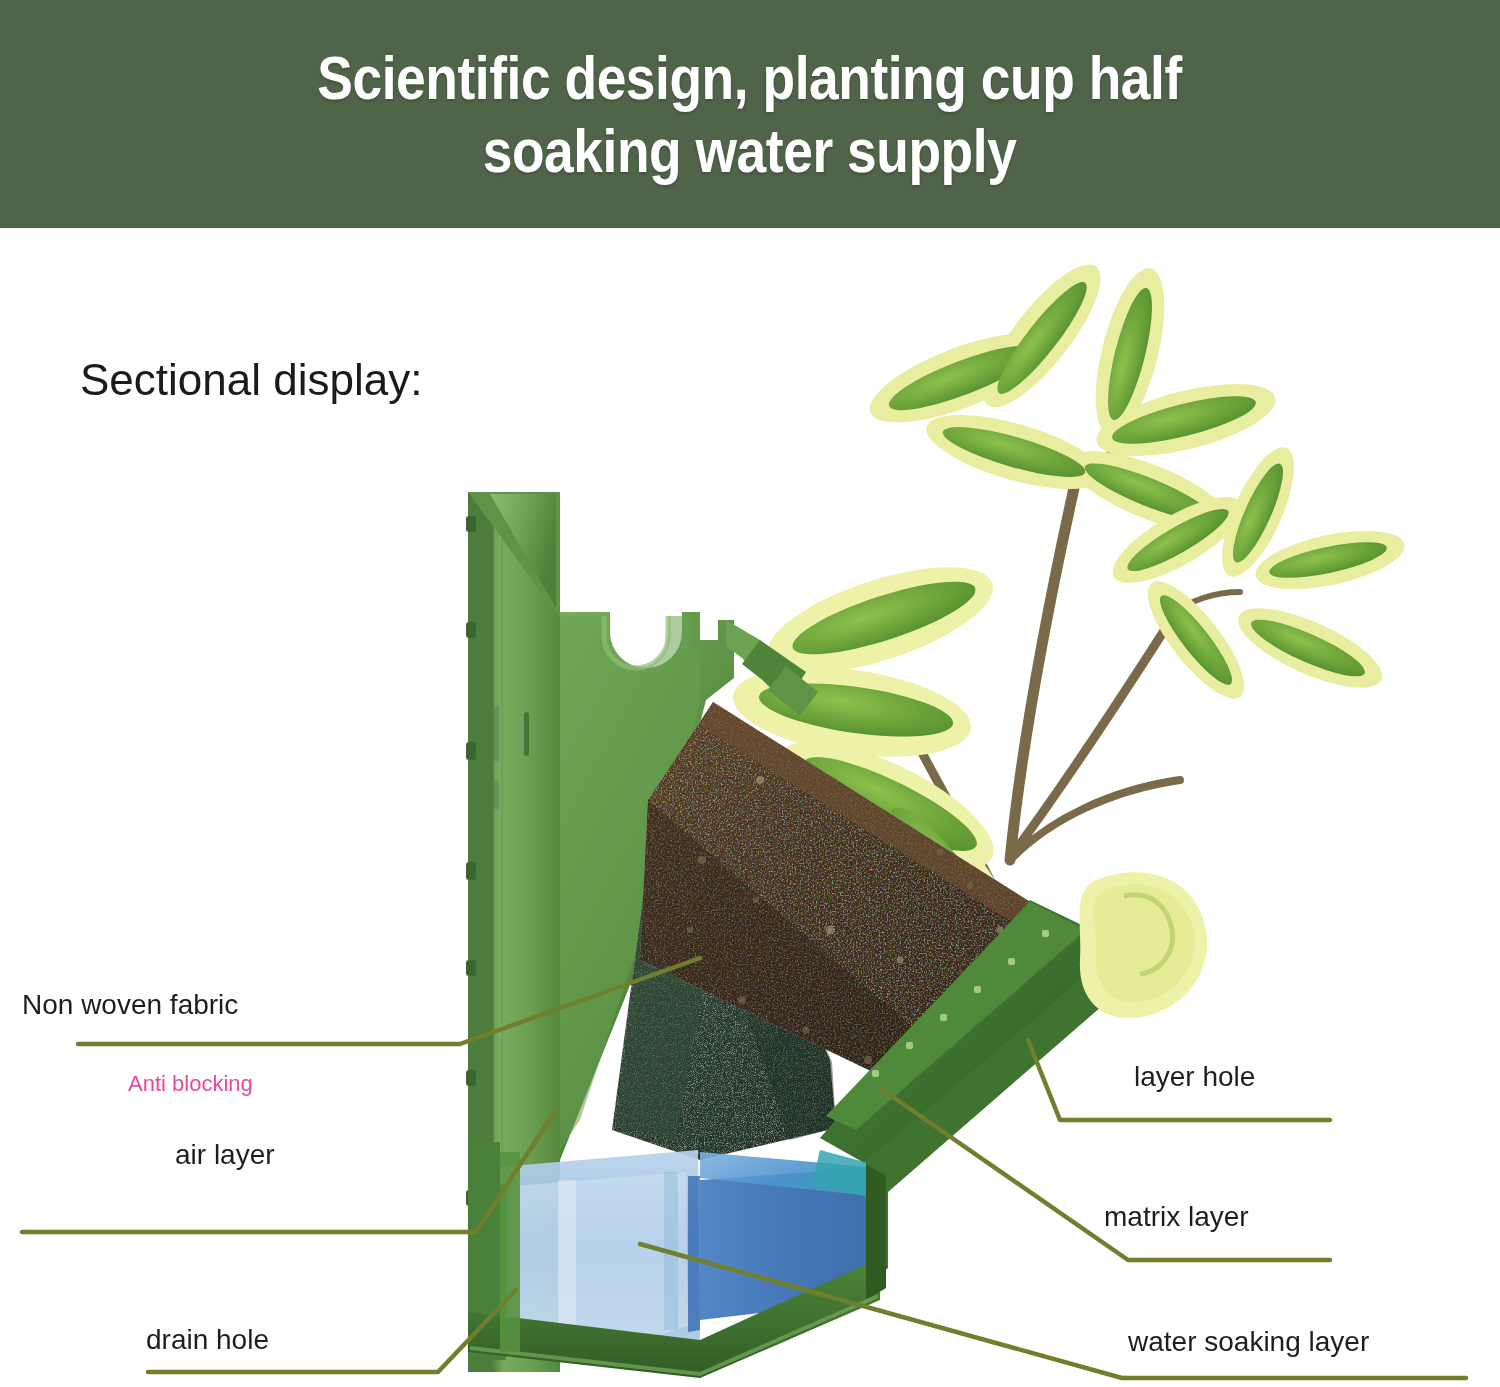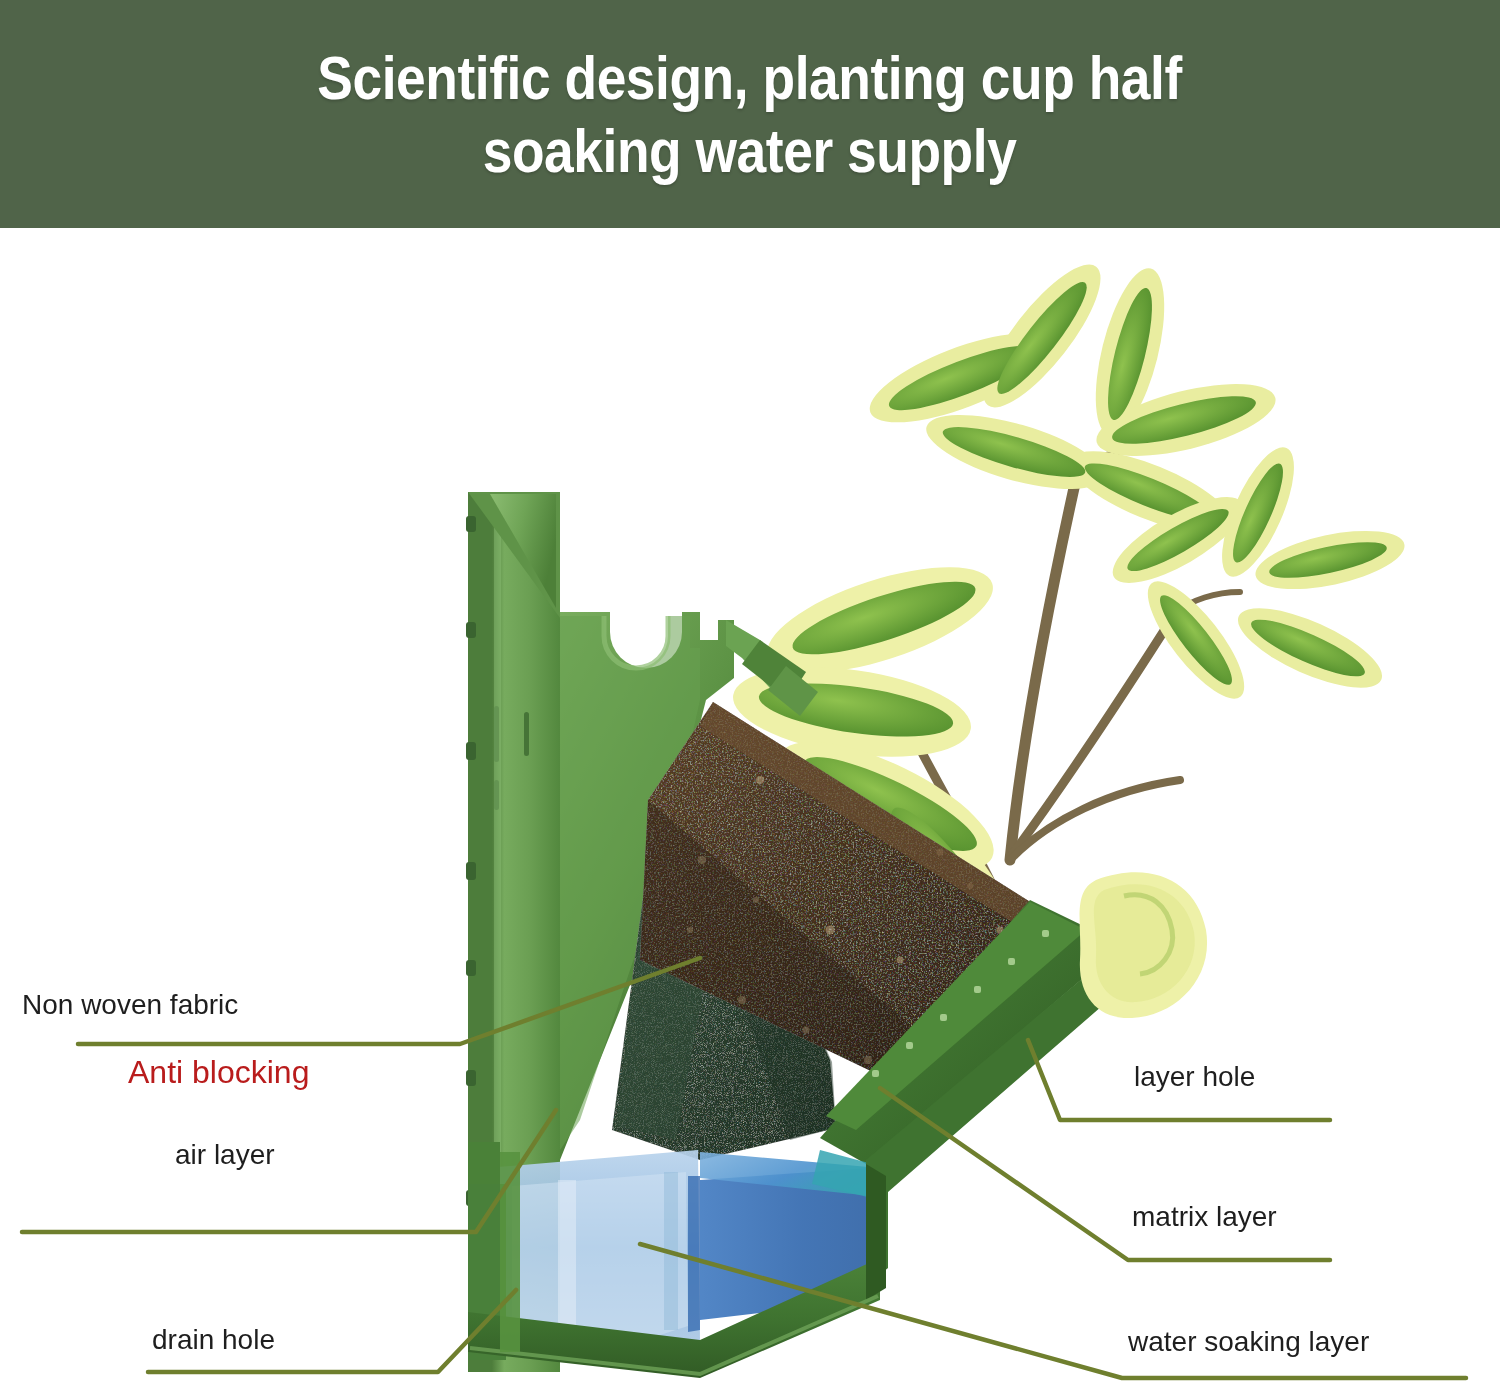--- a/index.html
+++ b/index.html
@@ -44,44 +44,45 @@
 
   
   .label{
     position:absolute;
     font-family:"Liberation Sans", sans-serif;
     color:#1e1e1e;
     white-space:nowrap;
     line-height:1.05;
   }
   .label.big{font-size:28px;}
-  .label.sub{font-size:32px;color:#b91c1c;}
+  .label.sub{font-size:22px;color:#ec4899;margin-top:16px;}
 
   .lbl-nonwoven{left:22px;top:990px;}
   .lbl-antiblock{left:128px;top:1056px;}
   .lbl-airlayer{left:175px;top:1140px;}
-  .lbl-drainhole{left:152px;top:1325px;}
+  .lbl-drainhole{left:146px;top:1325px;}
   .lbl-venthole{left:1134px;top:1062px;}
-  .lbl-matrix{left:1132px;top:1202px;}
+  .lbl-matrix{left:1104px;top:1202px;}
   .lbl-water{left:1128px;top:1327px;}
 
   
   #art{position:absolute;left:0;top:0;width:1500px;height:1387px;}
   #leaders{position:absolute;left:0;top:0;width:1500px;height:1387px;pointer-events:none;}
 </style>
 </head>
 <body>
 
 <div id="stage">
 
   <div class="banner">
     <h1 class="banner-title">Scientific design, planting cup half
 soaking water supply</h1>
   </div>
 
+  <div class="section-caption">Sectional display:</div>
 
   <svg id="art" viewBox="0 0 1500 1387" aria-hidden="true">
     <defs>
       <linearGradient id="gBackWall" x1="0" y1="0" x2="1" y2="0">
         <stop offset="0" stop-color="#4e7d3b"></stop>
         <stop offset="0.18" stop-color="#77ab5e"></stop>
         <stop offset="0.55" stop-color="#6b9f53"></stop>
         <stop offset="1" stop-color="#53883e"></stop>
       </linearGradient>
       <linearGradient id="gFin" x1="0" y1="0" x2="1" y2="0.4">

